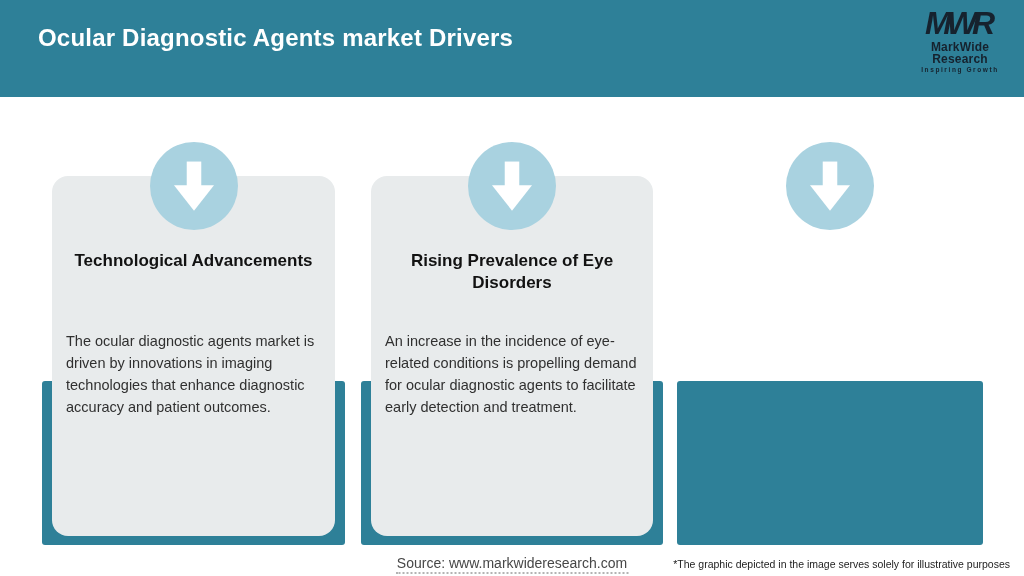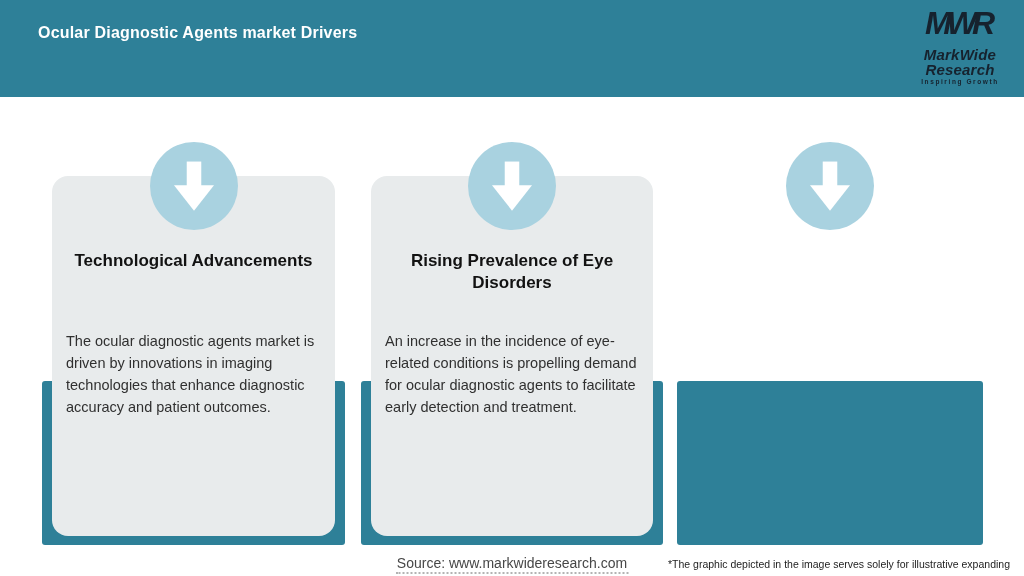--- a/index.html
+++ b/index.html
@@ -1,24 +1,24 @@
 <!DOCTYPE html>
 <html style="--teal: #2e8098; --circle: #a9d2e0; --card: #e8ebec; --navy: #16222e;"><head>
 <meta charset="utf-8">
 <style>
   html,body{margin:0;padding:0;}
   body{font-family:"Liberation Sans", sans-serif; background:#ffffff;}
   .stage{position:relative; width:1024px; height:576px; background:#ffffff; overflow:hidden;}
 
   
   .header{position:absolute; left:0; top:0; width:1024px; height:97px; background:var(--teal);}
-  .title{position:absolute; left:38px; top:24px; font-size:16px; font-weight:bold; color:#ffffff; letter-spacing:.2px;}
+  .title{position:absolute; left:38px; top:24px; font-size:24px; font-weight:bold; color:#ffffff; letter-spacing:.2px;}
   .logo{position:absolute; right:6px; top:7px; width:116px; text-align:center; color:var(--navy); line-height:1;}
   .logo-monogram{font-size:32px; font-weight:800; font-style:italic; letter-spacing:-5px; padding-right:5px;}
-  .logo-name{font-size:15px; font-weight:bold; margin-top:8px; letter-spacing:.2px;font-style:italic;}
+  .logo-name{font-size:12px; font-weight:bold; margin-top:2px; letter-spacing:.2px;}
   .logo-tagline{font-size:6.5px; font-weight:bold; letter-spacing:1.6px; margin-top:2px;}
 
   
   .group{position:absolute; top:142px; height:403px;}
   #group-1{left:42px;  width:303px;}
   #group-2{left:361px; width:302px;}
   #group-3{left:677px; width:306px;}
   .backing{position:absolute; left:0; right:0; top:239px; bottom:0; background:var(--teal); border-radius:3px;}
   .card{position:absolute; left:10px; right:10px; top:34px; height:360px; background:var(--card); border-radius:16px;}
   .circle{position:absolute; top:0; left:50%; transform:translateX(-50%); width:88px; height:88px;
@@ -95,15 +95,15 @@
               <rect x="14" y="0" width="16" height="28"></rect>
               <polygon points="0,26 44,26 22,54"></polygon>
             </g>
           </svg>
       </span>
     </div>
   </div>
 
   <div class="source">Source: www.markwideresearch.com</div>
   <div class="dotted-line"></div>
-  <div class="disclaimer">*The graphic depicted in the image serves solely for illustrative expanding</div>
+  <div class="disclaimer">*The graphic depicted in the image serves solely for illustrative purposes</div>
 
 </div>
 
 </body></html>

